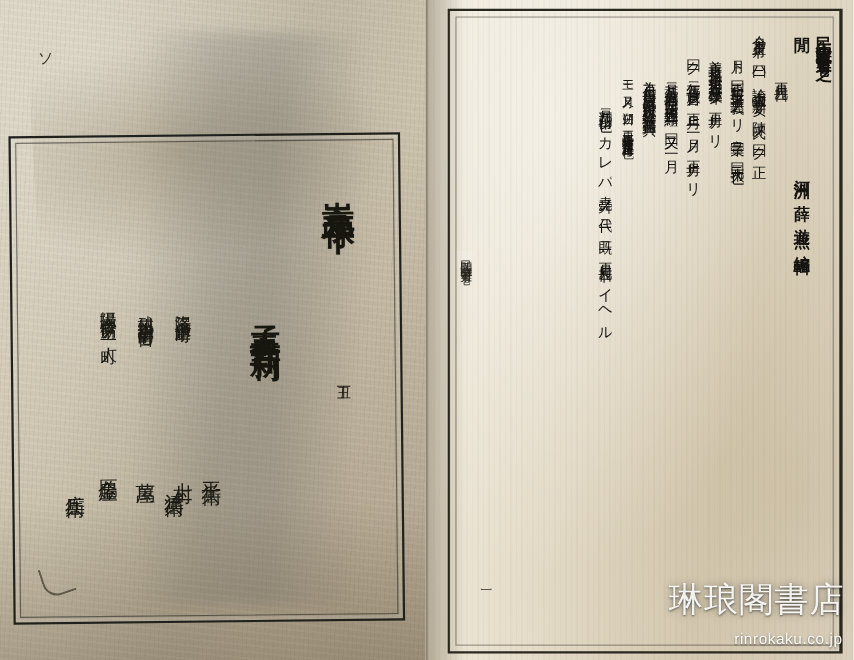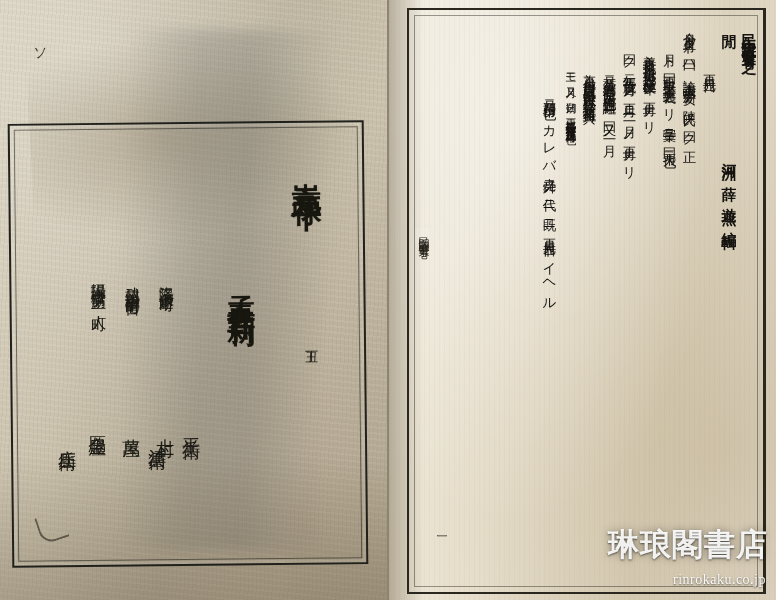--- a/index.html
+++ b/index.html
@@ -244,27 +244,27 @@
     bottom: 34px;
     display: flex;
     flex-direction: row;
     align-items: flex-end;
     gap: 2px;
     font-family: "DejaVu Serif", serif;
     color: rgba(255,255,255,0.92);
     text-shadow: 0 1px 2px rgba(0,0,0,0.55), 0 0 8px rgba(0,0,0,0.35);
     font-size: 31px;
     letter-spacing: 1px;
-    font-weight: bold;
+    font-weight: normal;
   }
   .watermark-url {
     position: absolute;
     right: 10px;
     bottom: 12px;
-    font-family: Liberation Serif, serif;
+    font-family: Liberation Sans, sans-serif;
     font-size: 14px;
     color: rgba(255,255,255,0.95);
     text-shadow: 0 1px 2px rgba(0,0,0,0.6);
     letter-spacing: .5px;
   }
   .page-num {
     position: absolute;
     left: 44px;
     bottom: 70px;
     font-family: "DejaVu Serif", serif;

